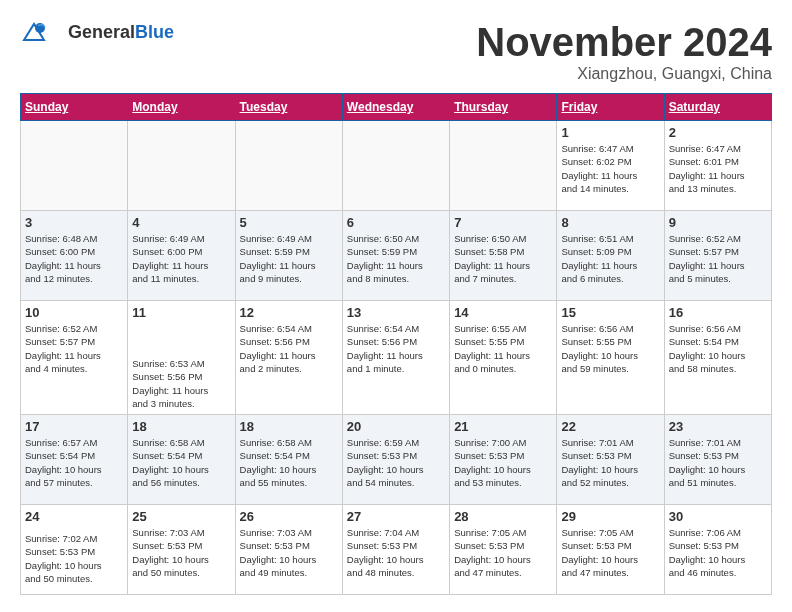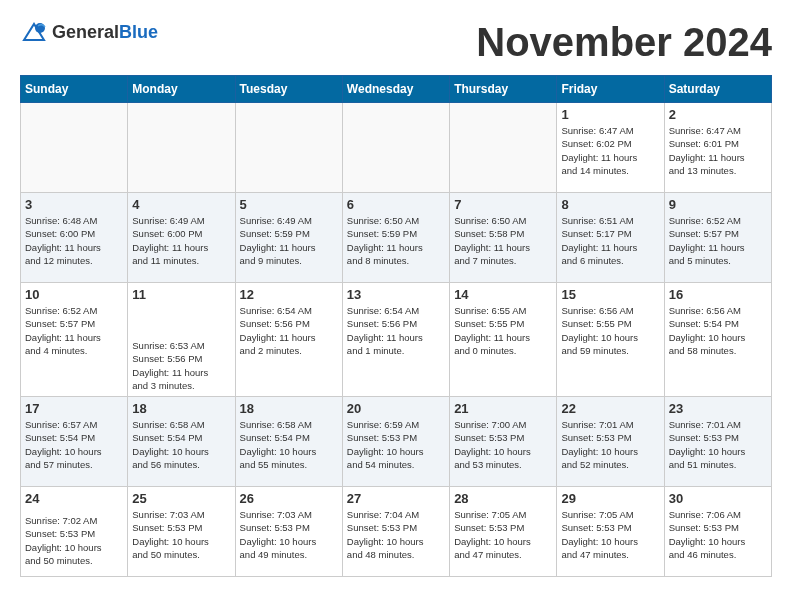--- a/index.html
+++ b/index.html
@@ -12,21 +12,21 @@
     }
     .header-section {
       display: flex;
       justify-content: space-between;
       align-items: flex-start;
       margin-bottom: 10px;
     }
     .logo {
       display: flex;
       align-items: center;
-      gap: 4px;
+      gap: 20px;
     }
     .logo-text-general {
       font-size: 18px;
       font-weight: bold;
       color: #333;
     }
     .logo-text-blue {
       font-size: 18px;
       font-weight: bold;
       color: #1a6bbf;
@@ -46,27 +46,28 @@
     .location-title {
       font-size: 16px;
       color: #555;
     }
     table {
       width: 100%;
       border-collapse: collapse;
       table-layout: fixed;
     }
     th {
-      background-color: #0369a1;
+      background-color: #be185d;
       color: #fff;
       font-size: 12px;
       font-weight: bold;
       padding: 6px 4px;
       text-align: left;
       border: 1px solid #1a60a0;
+      text-decoration: underline;
     }
     td {
       border: 1px solid #ccc;
       vertical-align: top;
       padding: 4px;
       font-size: 10px;
       color: #333;
       height: 90px;
       background: #fff;
     }
@@ -101,20 +102,21 @@
       <path d="M18,6 Q22,3 25,7" fill="none" stroke="#4a9de0" stroke-width="1.5"></path>
     </svg>
     <div>
       <span style="display:inline">
         <span class="logo-text-general">General</span><span class="logo-text-blue">Blue</span>
       </span>
     </div>
   </div>
   <div class="title-section">
     <div class="month-title">November 2024</div>
+    <div class="location-title">Xiangzhou, Guangxi, China</div>
   </div>
 </div>
 
 <table>
   <thead>
     <tr>
     <th>Sunday</th>
         <th>Monday</th>
         <th>Tuesday</th>
         <th>Wednesday</th>
@@ -177,21 +179,21 @@
         <td class="alt-row">
           <span class="day-number">7</span>
           <div class="day-info" style="white-space: pre-line;">Sunrise: 6:50 AM
 Sunset: 5:58 PM
 Daylight: 11 hours
 and 7 minutes.</div>
         </td>
         <td class="alt-row">
           <span class="day-number">8</span>
           <div class="day-info" style="white-space: pre-line;">Sunrise: 6:51 AM
-Sunset: 5:17 PM
+Sunset: 5:09 PM
 Daylight: 11 hours
 and 6 minutes.</div>
         </td>
         <td class="alt-row">
           <span class="day-number">9</span>
           <div class="day-info" style="white-space: pre-line;">Sunrise: 6:52 AM
 Sunset: 5:57 PM
 Daylight: 11 hours
 and 5 minutes.</div>
         </td>

